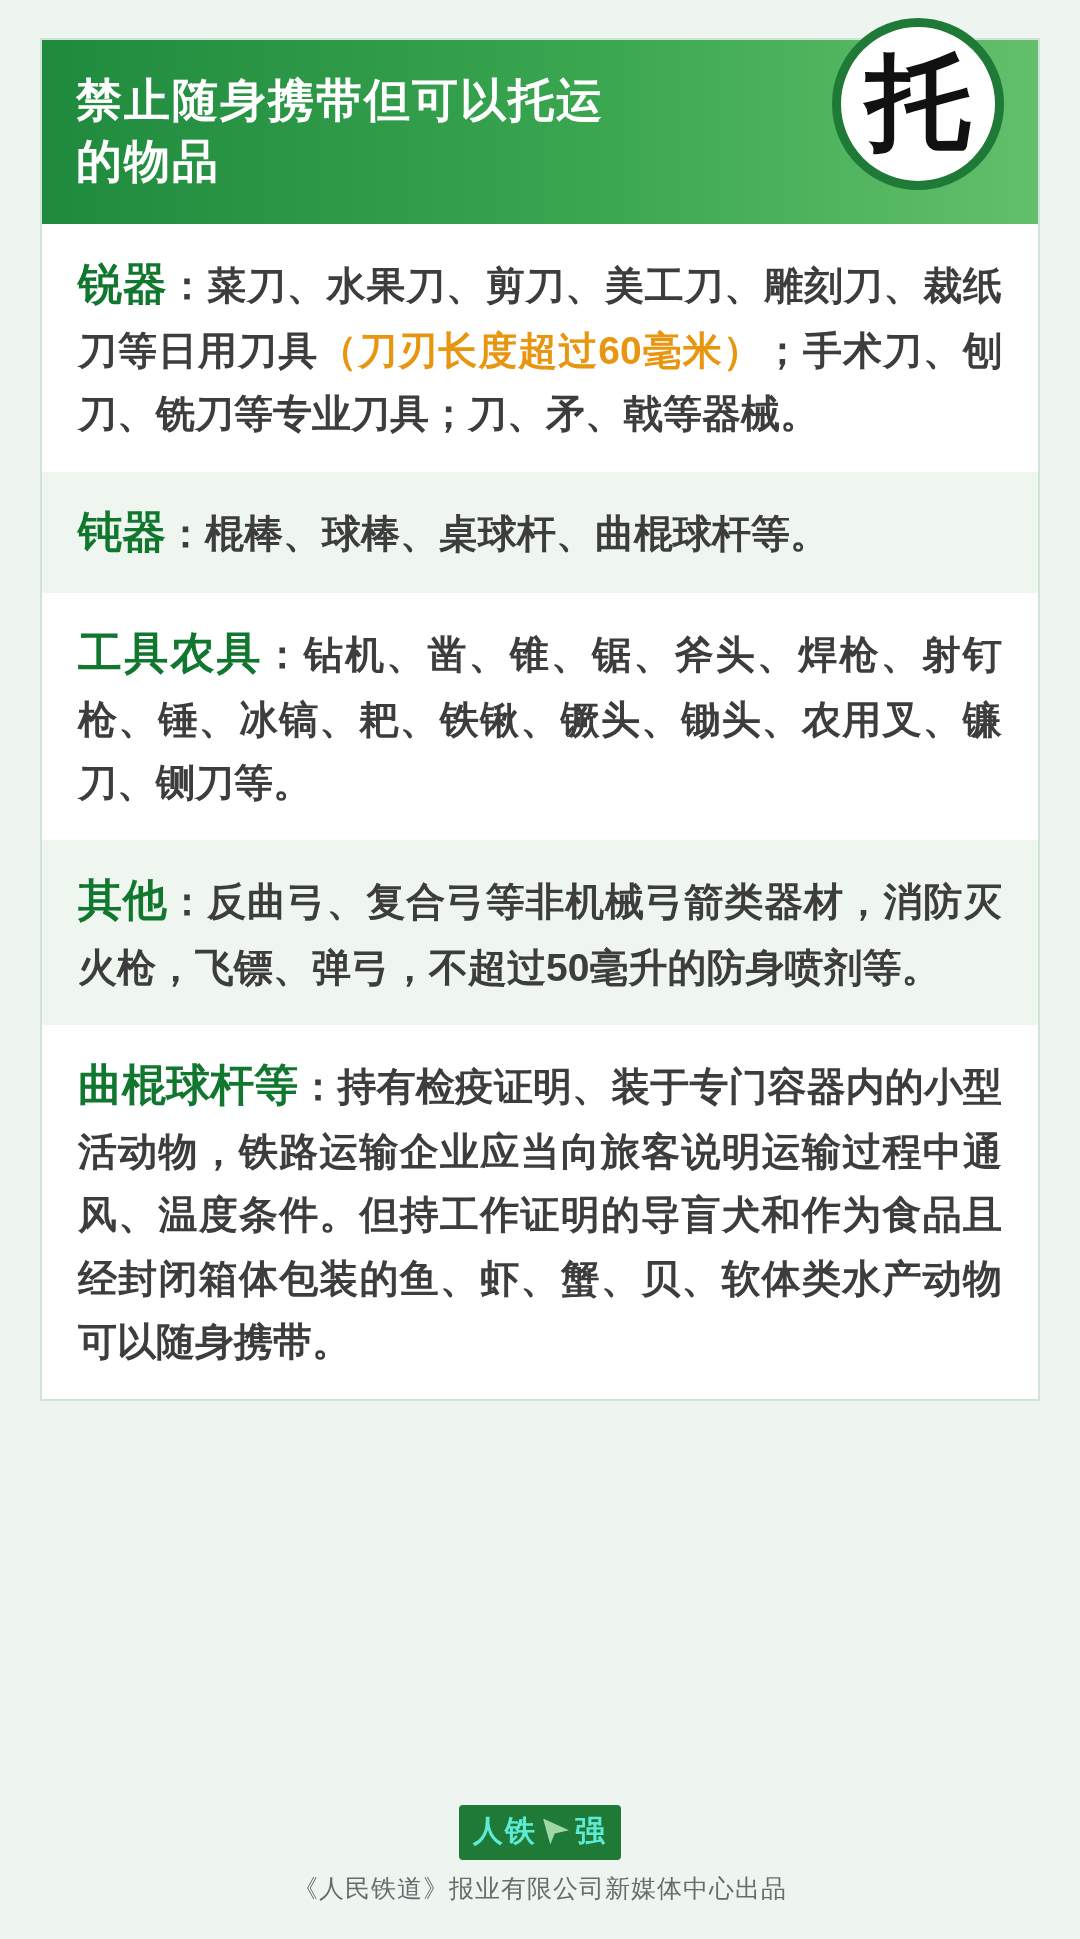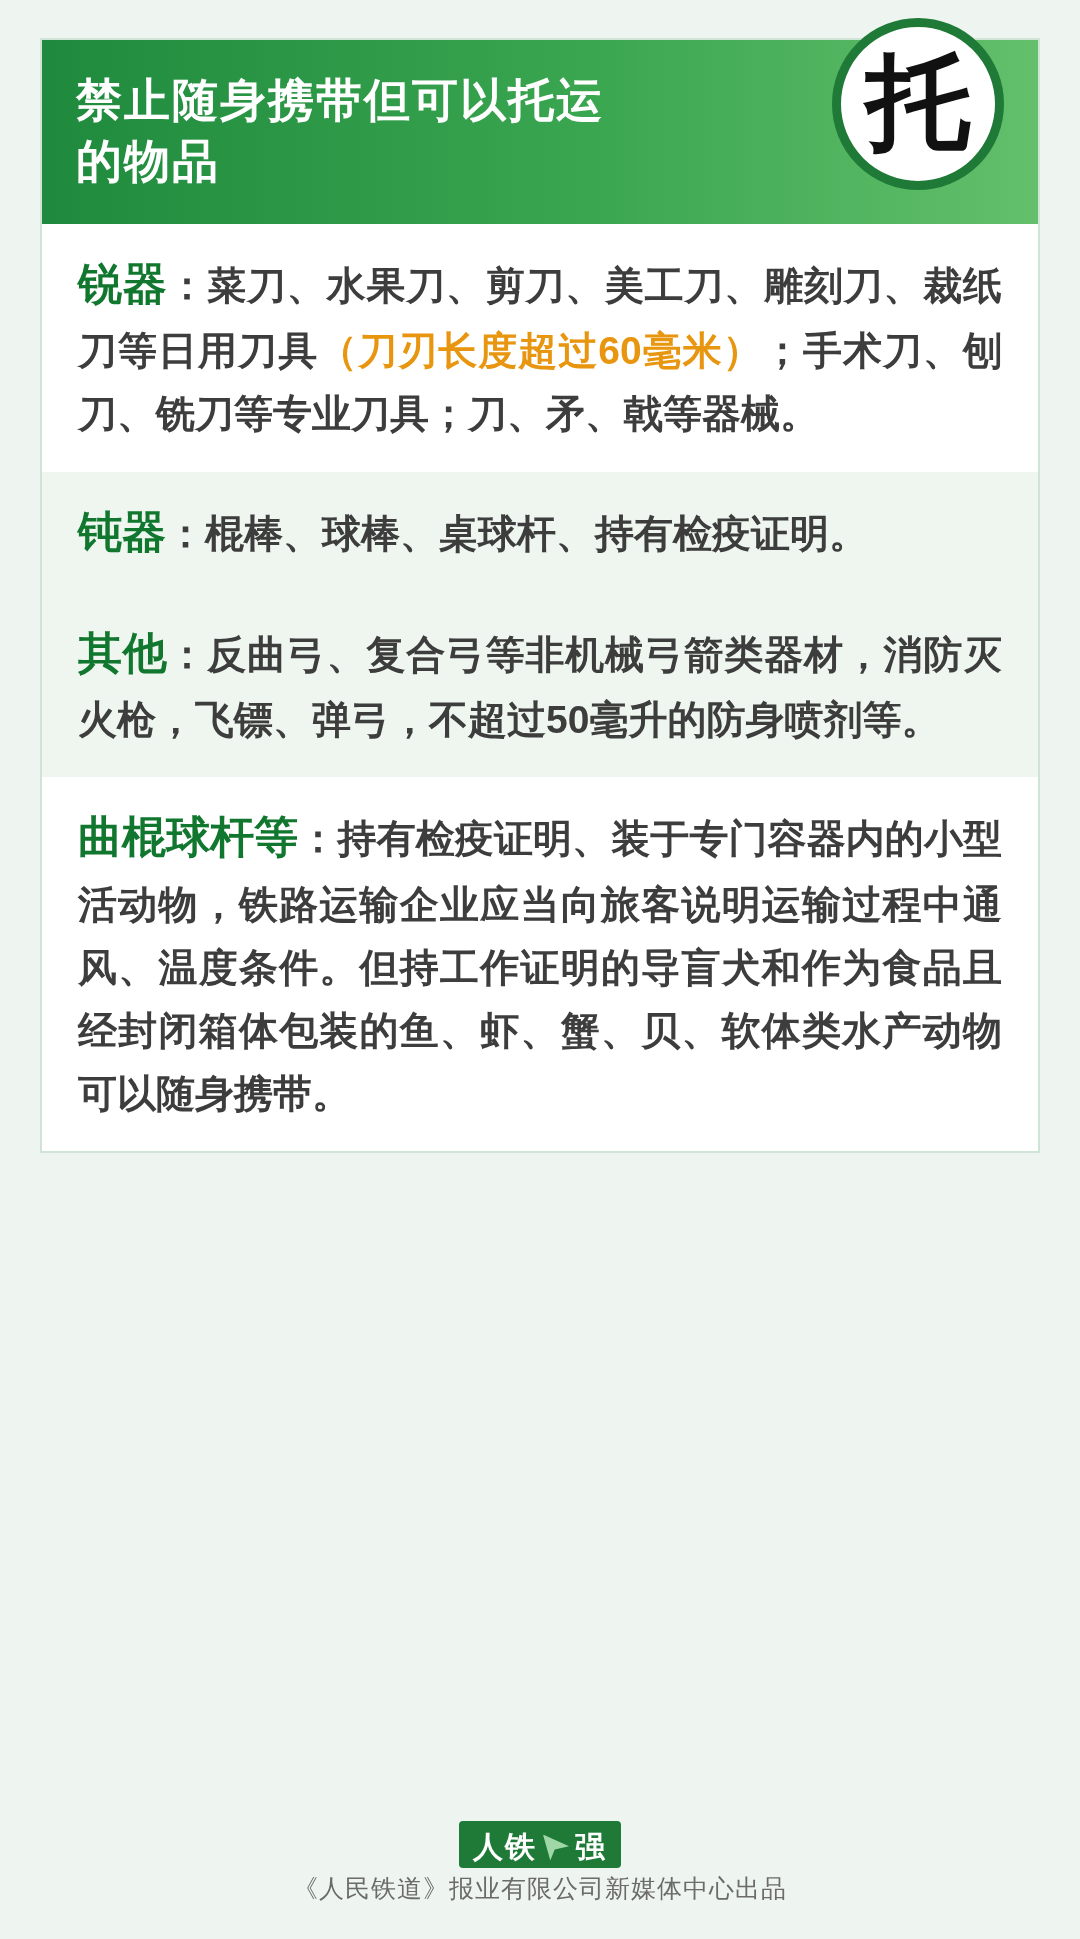--- a/index.html
+++ b/index.html
@@ -110,38 +110,38 @@
     right: 0;
     bottom: 34px;
     text-align: center;
   }
   .logo {
     display: inline-flex;
     align-items: center;
     justify-content: center;
     gap: 4px;
     background: #1f7a37;
-    color: #ffffff;
+    color: #5eead4;
     font-size: 30px;
     font-weight: bold;
     letter-spacing: 2px;
-    padding: 6px 14px 0 14px;
+    padding: 6px 14px 8px 14px;
     border-radius: 4px;
     font-family: "DejaVu Serif", serif;
   }
   .logo-mark {
     display: inline-block;
     width: 26px;
     height: 26px;
     background: #9fd7a6;
     clip-path: polygon(0 0, 100% 45%, 45% 58%, 28% 100%);
     margin: 0 2px;
   }
   .footer-text {
-    margin-top: 4px;
+    margin-top: 12px;
     font-size: 25px;
     color: #6b6b6b;
     letter-spacing: 1px;
   }
 </style>
 </head>
 <body>
 
 <div class="poster">
 
@@ -156,24 +156,29 @@
     </div>
 
     <div class="section plain">
       <div class="sec-body">
         <span class="sec-head">锐器</span><span class="sep">：</span><span>菜刀、水果刀、剪刀、美工刀、雕刻刀、裁纸刀等日用刀具</span><span class="hl">（刀刃长度超过60毫米）</span><span>；手术刀、刨刀、铣刀等专业刀具；刀、矛、戟等器械。</span>
       </div>
     </div>
 
     <div class="section alt">
       <div class="sec-body">
-        <span class="sec-head">钝器</span><span class="sep">：</span><span>棍棒、球棒、桌球杆、持有检疫证明。</span>
-      </div>
-    </div>
-
+        <span class="sec-head">钝器</span><span class="sep">：</span><span>棍棒、球棒、桌球杆、曲棍球杆等。</span>
+      </div>
+    </div>
+
+    <div class="section plain">
+      <div class="sec-body">
+        <span class="sec-head">工具农具</span><span class="sep">：</span><span>钻机、凿、锥、锯、斧头、焊枪、射钉枪、锤、冰镐、耙、铁锹、镢头、锄头、农用叉、镰刀、铡刀等。</span>
+      </div>
+    </div>
 
     <div class="section alt">
       <div class="sec-body">
         <span class="sec-head">其他</span><span class="sep">：</span><span>反曲弓、复合弓等非机械弓箭类器材，消防灭火枪，飞镖、弹弓，不超过50毫升的防身喷剂等。</span>
       </div>
     </div>
 
     <div class="section plain">
       <div class="sec-body">
         <span class="sec-head">曲棍球杆等</span><span class="sep">：</span><span>持有检疫证明、装于专门容器内的小型活动物，铁路运输企业应当向旅客说明运输过程中通风、温度条件。但持工作证明的导盲犬和作为食品且经封闭箱体包装的鱼、虾、蟹、贝、软体类水产动物可以随身携带。</span>

